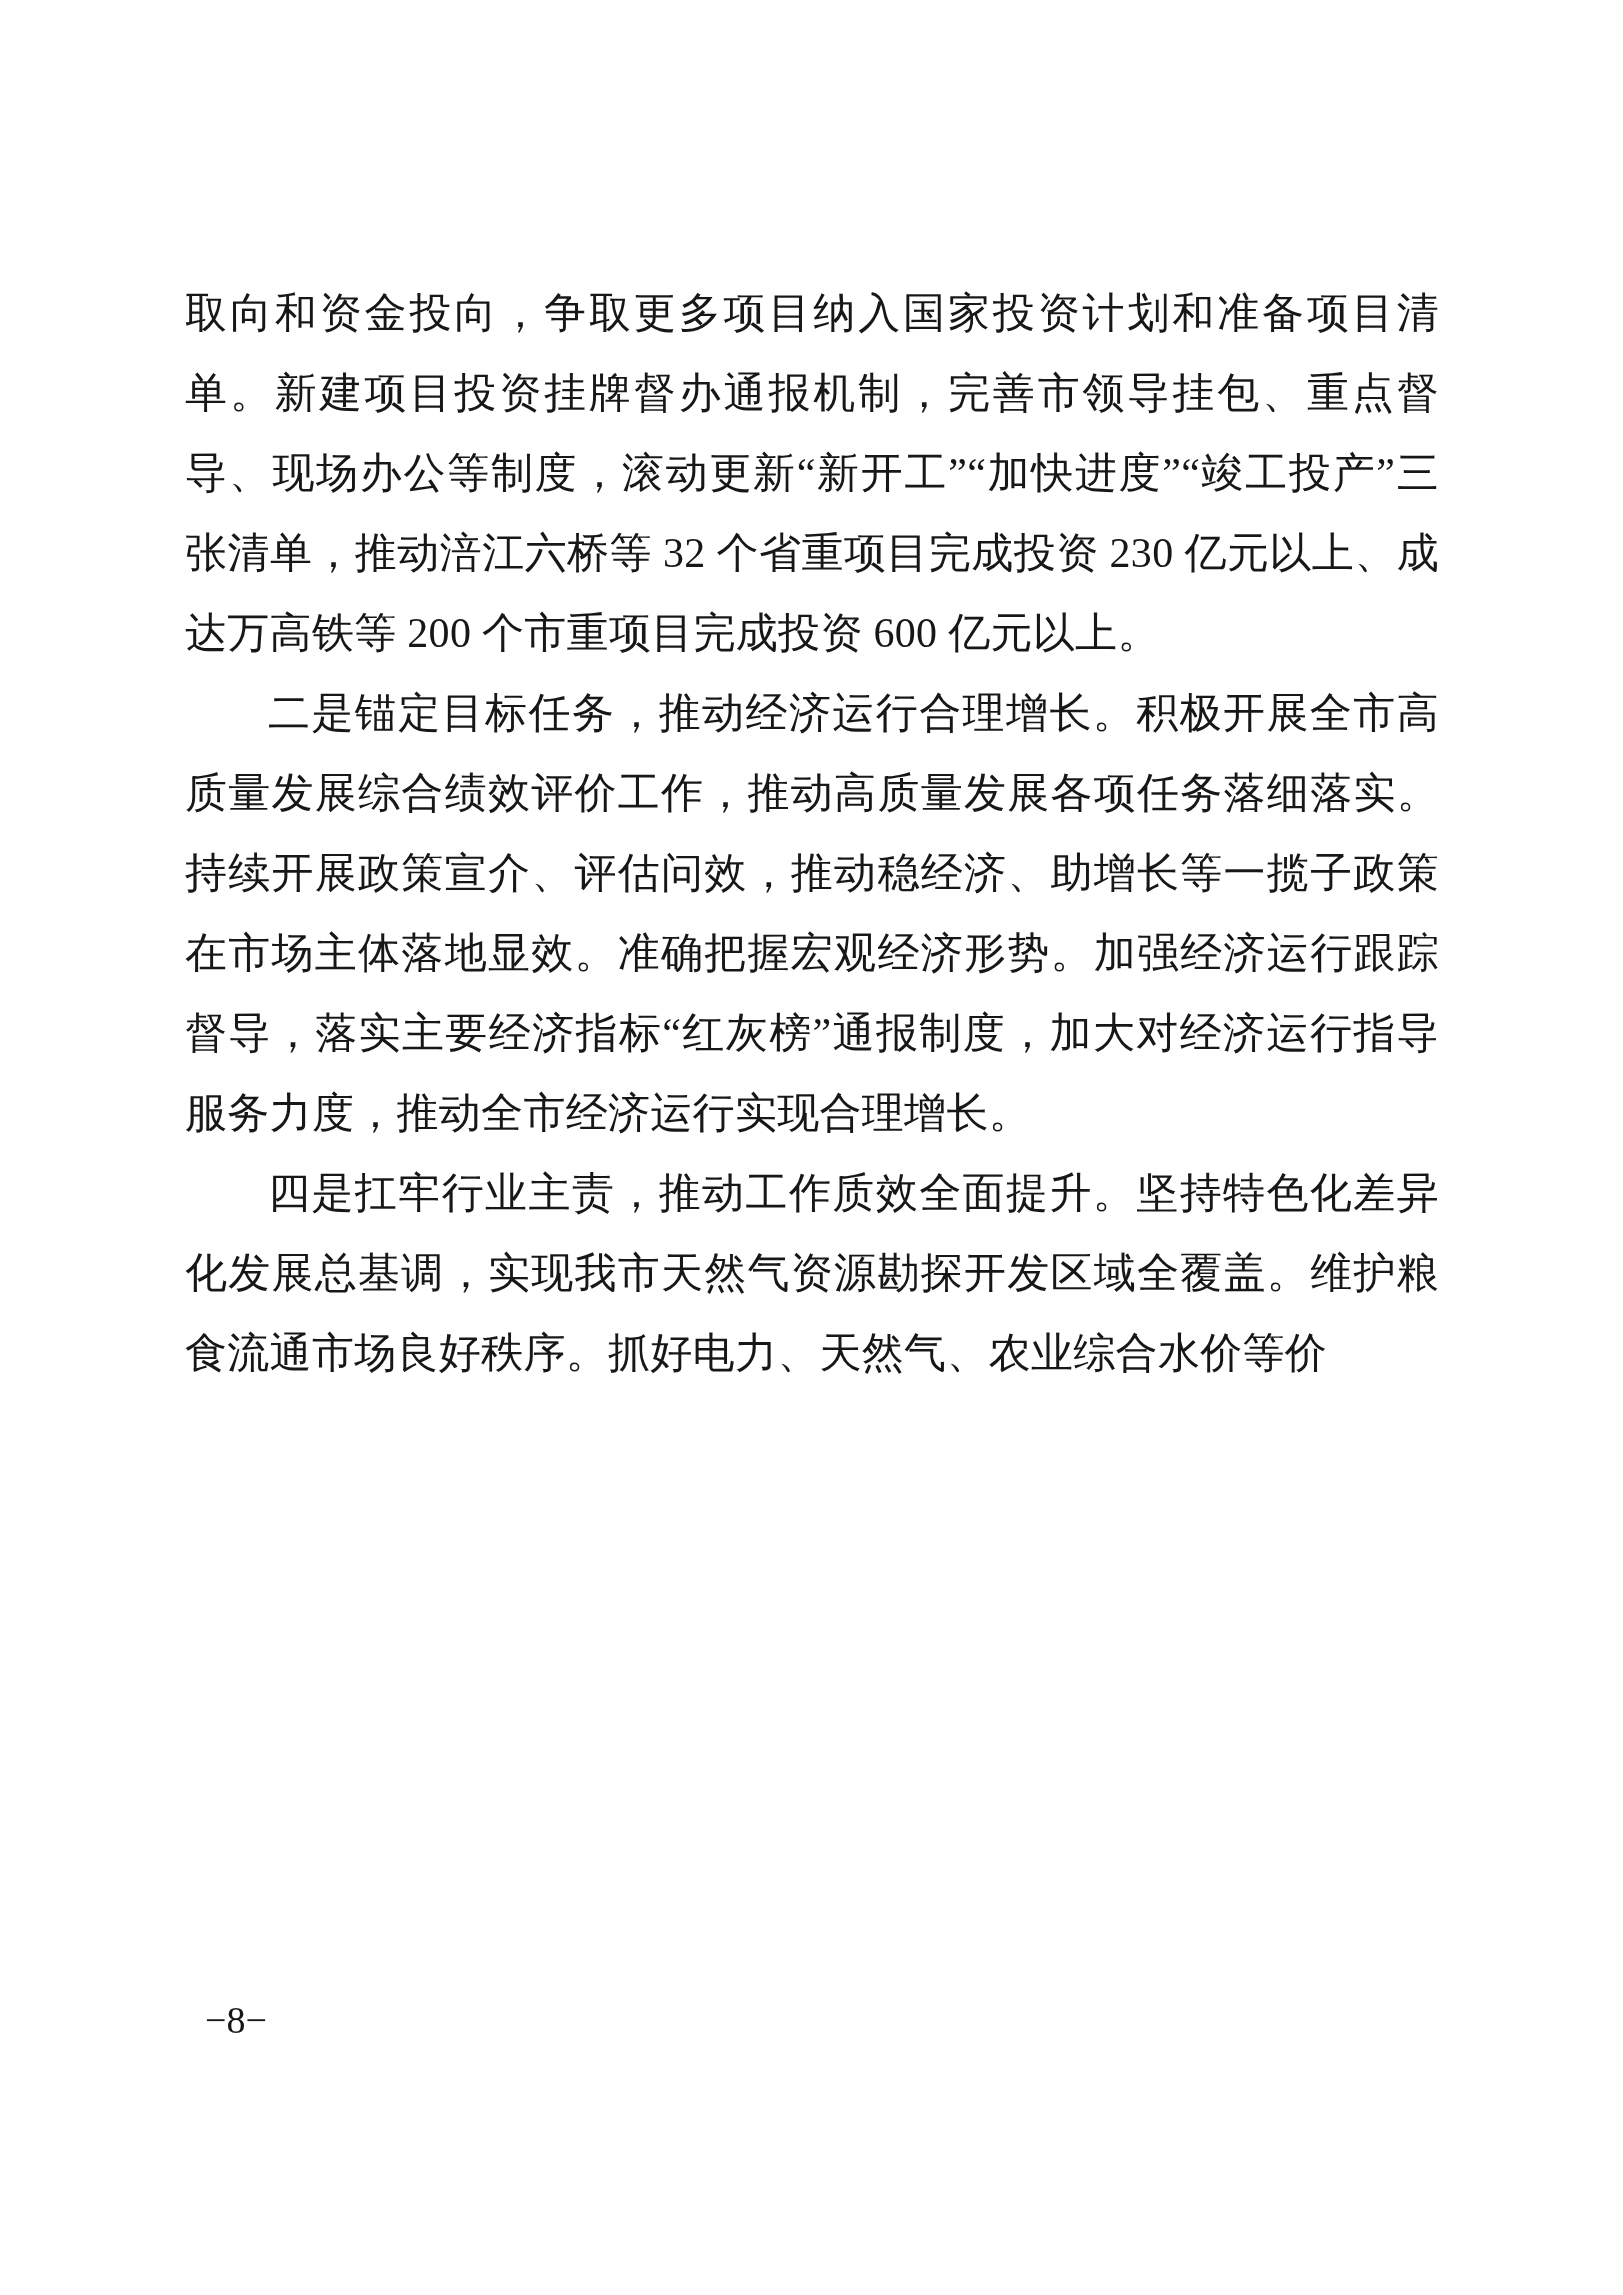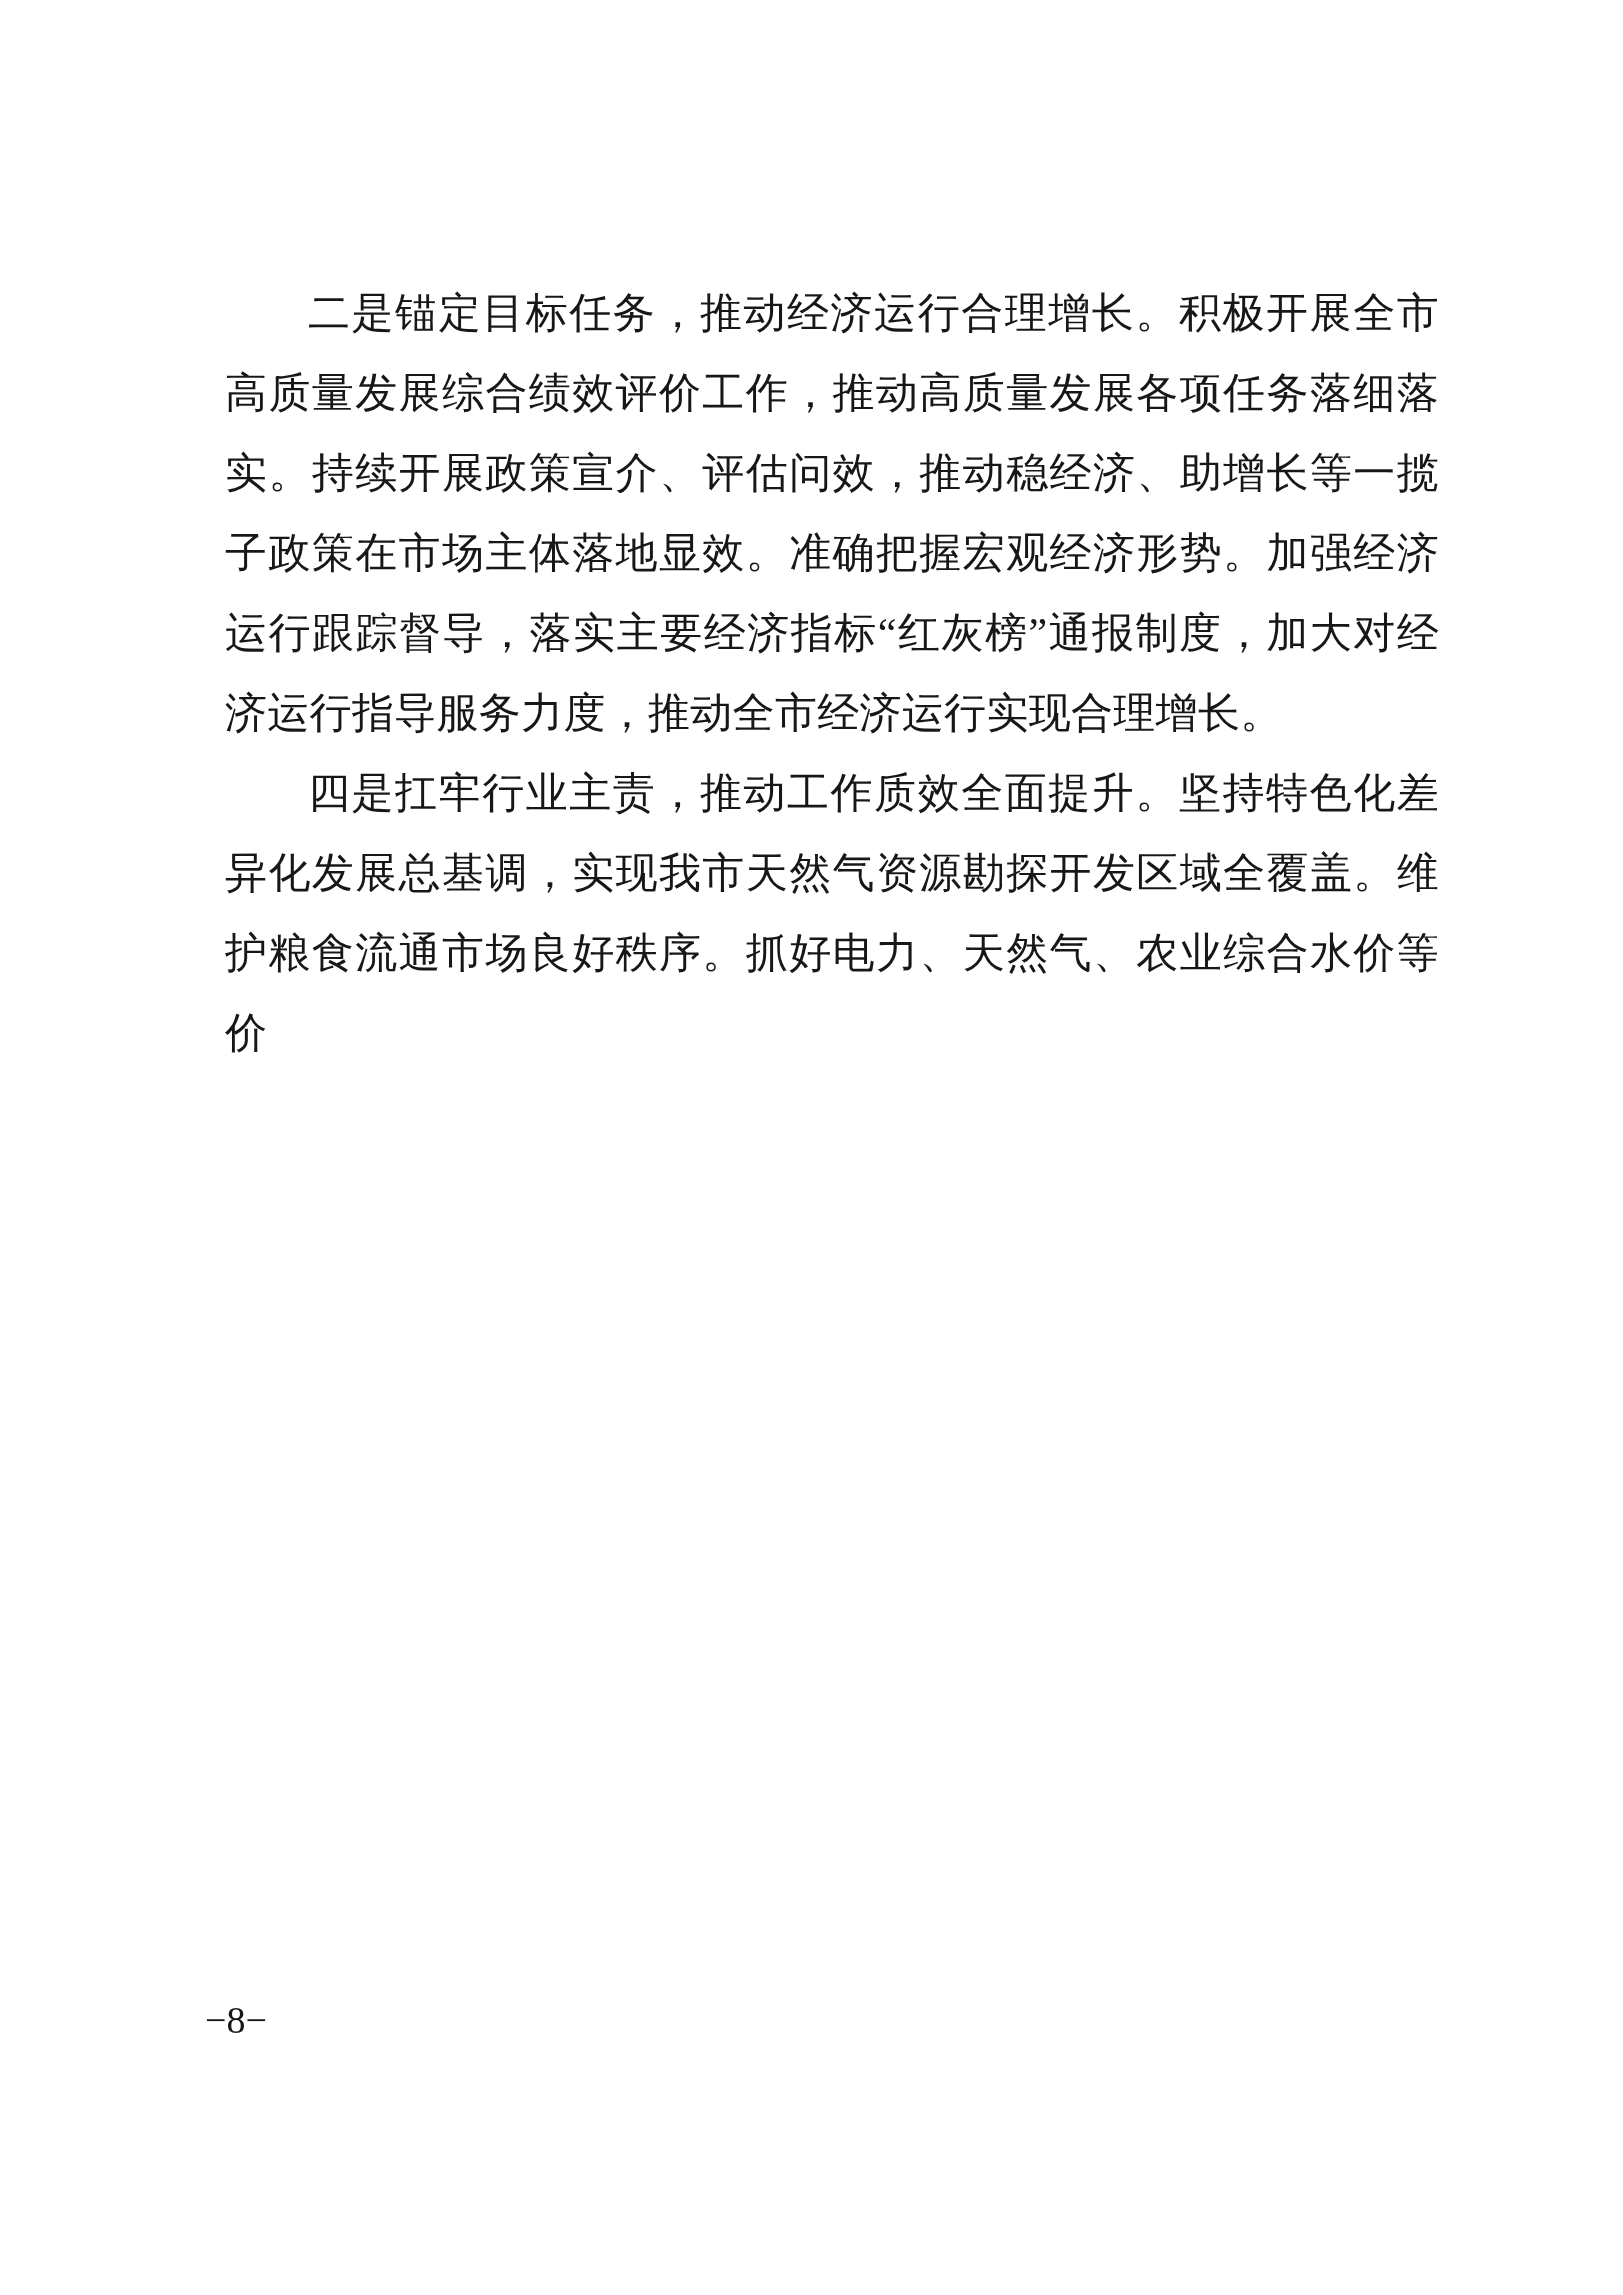--- a/index.html
+++ b/index.html
@@ -28,38 +28,38 @@
     line-height: 80px;
     letter-spacing: 0.3px;
     text-align: justify;
     text-justify: inter-ideograph;
     margin: 0 0 0 0;
     color: #171717;
     font-weight: 500;
   }
   .para.indent {
     text-indent: 83px;
-    margin-left: 40px;
   }
   .page-number {
     position: absolute;
     left: 0;
     top: 1998px;
     width: 1623px;
     text-align: left;
     padding-left: 205px;
     box-sizing: border-box;
     font-size: 38px;
     color: #171717;
     font-family: "Liberation Serif", "DejaVu Serif", serif;
   }
 </style>
 </head>
 <body>
 
 <div class="page">
   <div class="content">
+    <p class="para">取向和资金投向，争取更多项目纳入国家投资计划和准备项目清单。新建项目投资挂牌督办通报机制，完善市领导挂包、重点督导、现场办公等制度，滚动更新“新开工”“加快进度”“竣工投产”三张清单，推动涪江六桥等 32 个省重项目完成投资 230 亿元以上、成达万高铁等 200 个市重项目完成投资 600 亿元以上。</p>
     <p class="para indent">二是锚定目标任务，推动经济运行合理增长。积极开展全市高质量发展综合绩效评价工作，推动高质量发展各项任务落细落实。持续开展政策宣介、评估问效，推动稳经济、助增长等一揽子政策在市场主体落地显效。准确把握宏观经济形势。加强经济运行跟踪督导，落实主要经济指标“红灰榜”通报制度，加大对经济运行指导服务力度，推动全市经济运行实现合理增长。</p>
     <p class="para indent">四是扛牢行业主责，推动工作质效全面提升。坚持特色化差异化发展总基调，实现我市天然气资源勘探开发区域全覆盖。维护粮食流通市场良好秩序。抓好电力、天然气、农业综合水价等价</p>
   </div>
   <div class="page-number">−8−</div>
 </div>
 
 
 </body></html>

